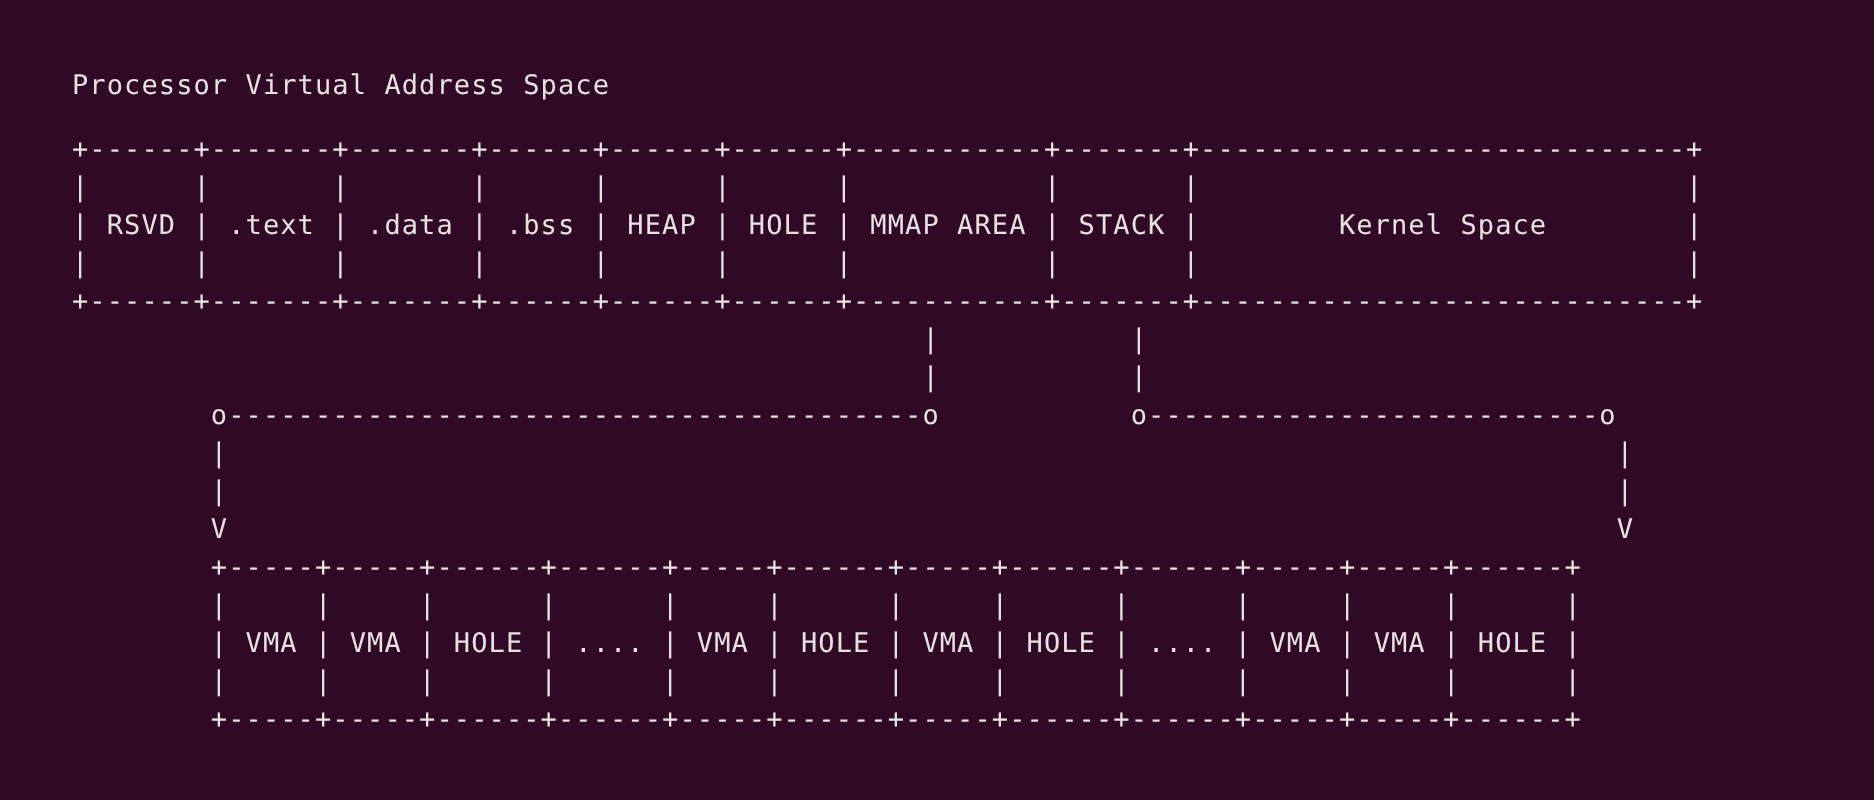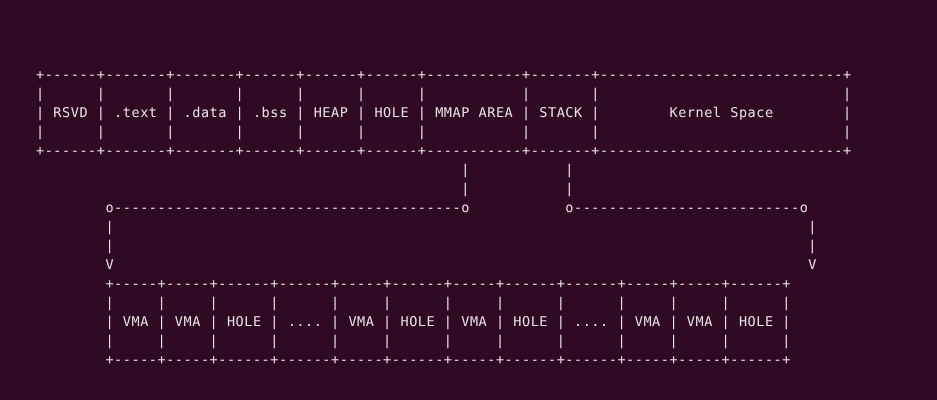--- a/index.html
+++ b/index.html
@@ -39,20 +39,21 @@
     margin: 0;
     font-family: "DejaVu Sans Mono", "Liberation Mono", monospace;
     text-rendering: geometricPrecision;
   }
 </style>
 </head>
 <body style="background: rgb(48, 10, 36);">
 
 <div id="screen" style="background: rgb(48, 10, 36); color: rgb(231, 225, 227);">
 
+  <div class="title">Processor Virtual Address Space</div>
 
   <pre class="ascii">+------+-------+-------+------+------+------+-----------+-------+----------------------------+
 |      |       |       |      |      |      |           |       |                            |
 | RSVD | .text | .data | .bss | HEAP | HOLE | MMAP AREA | STACK |        Kernel Space        |
 |      |       |       |      |      |      |           |       |                            |
 +------+-------+-------+------+------+------+-----------+-------+----------------------------+
                                                  |           |
                                                  |           |
         o----------------------------------------o           o--------------------------o
         |                                                                                |

